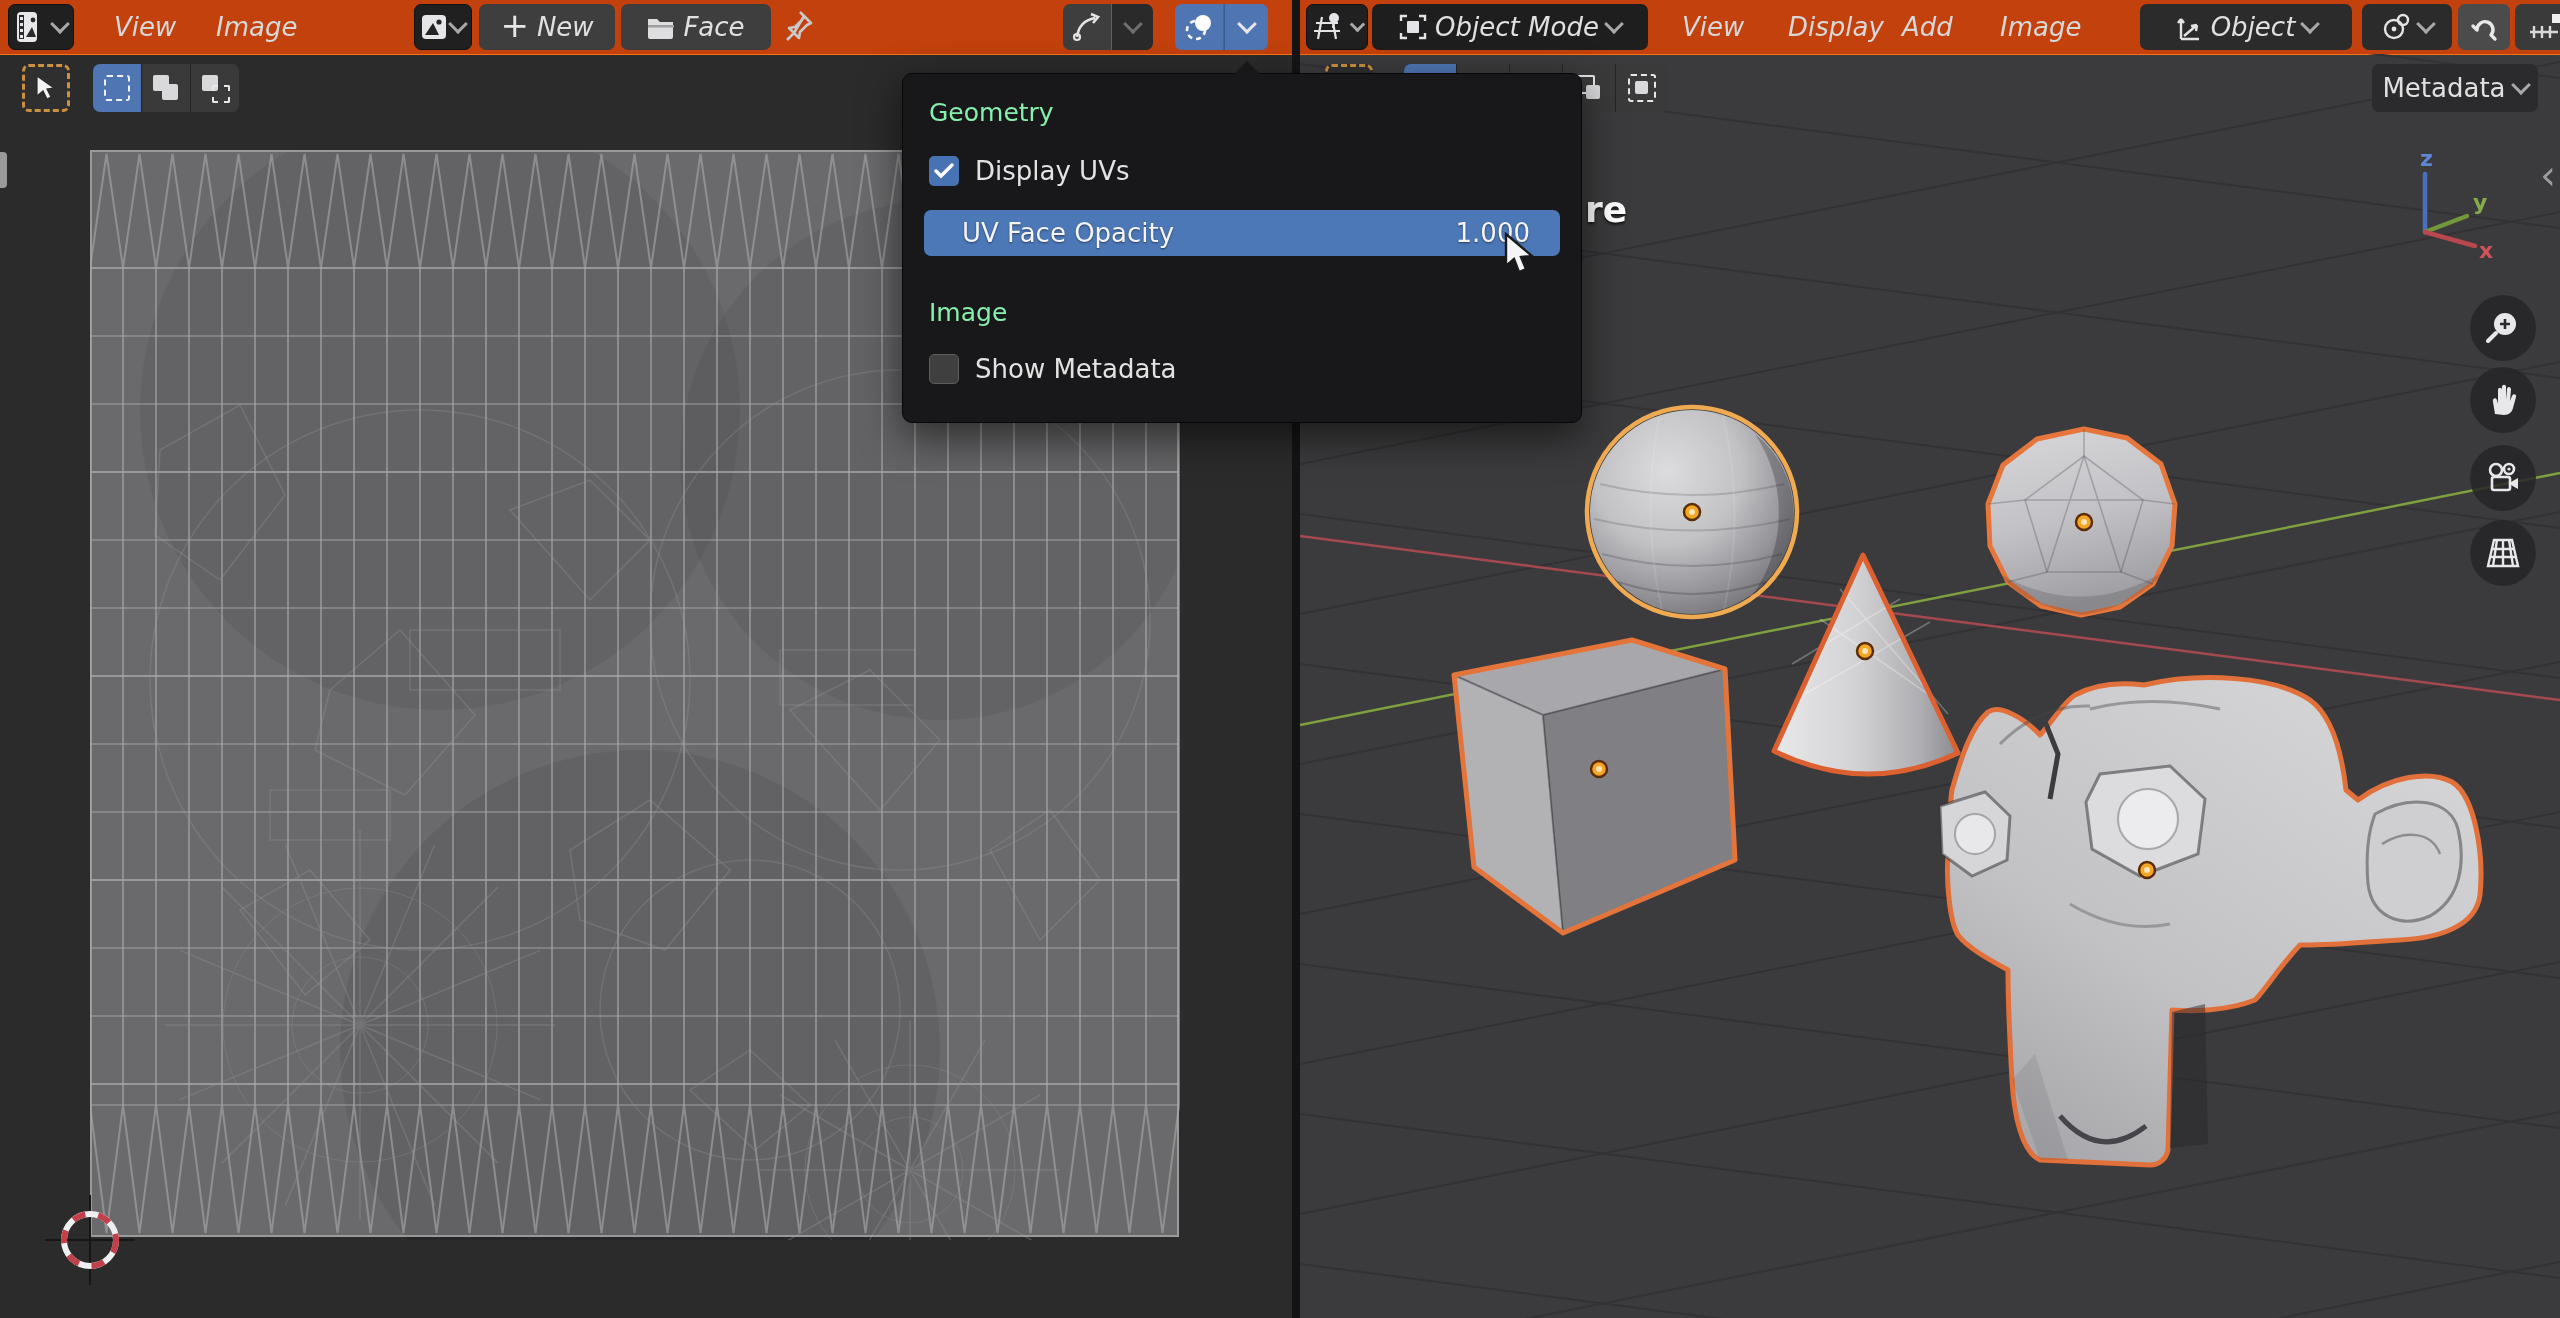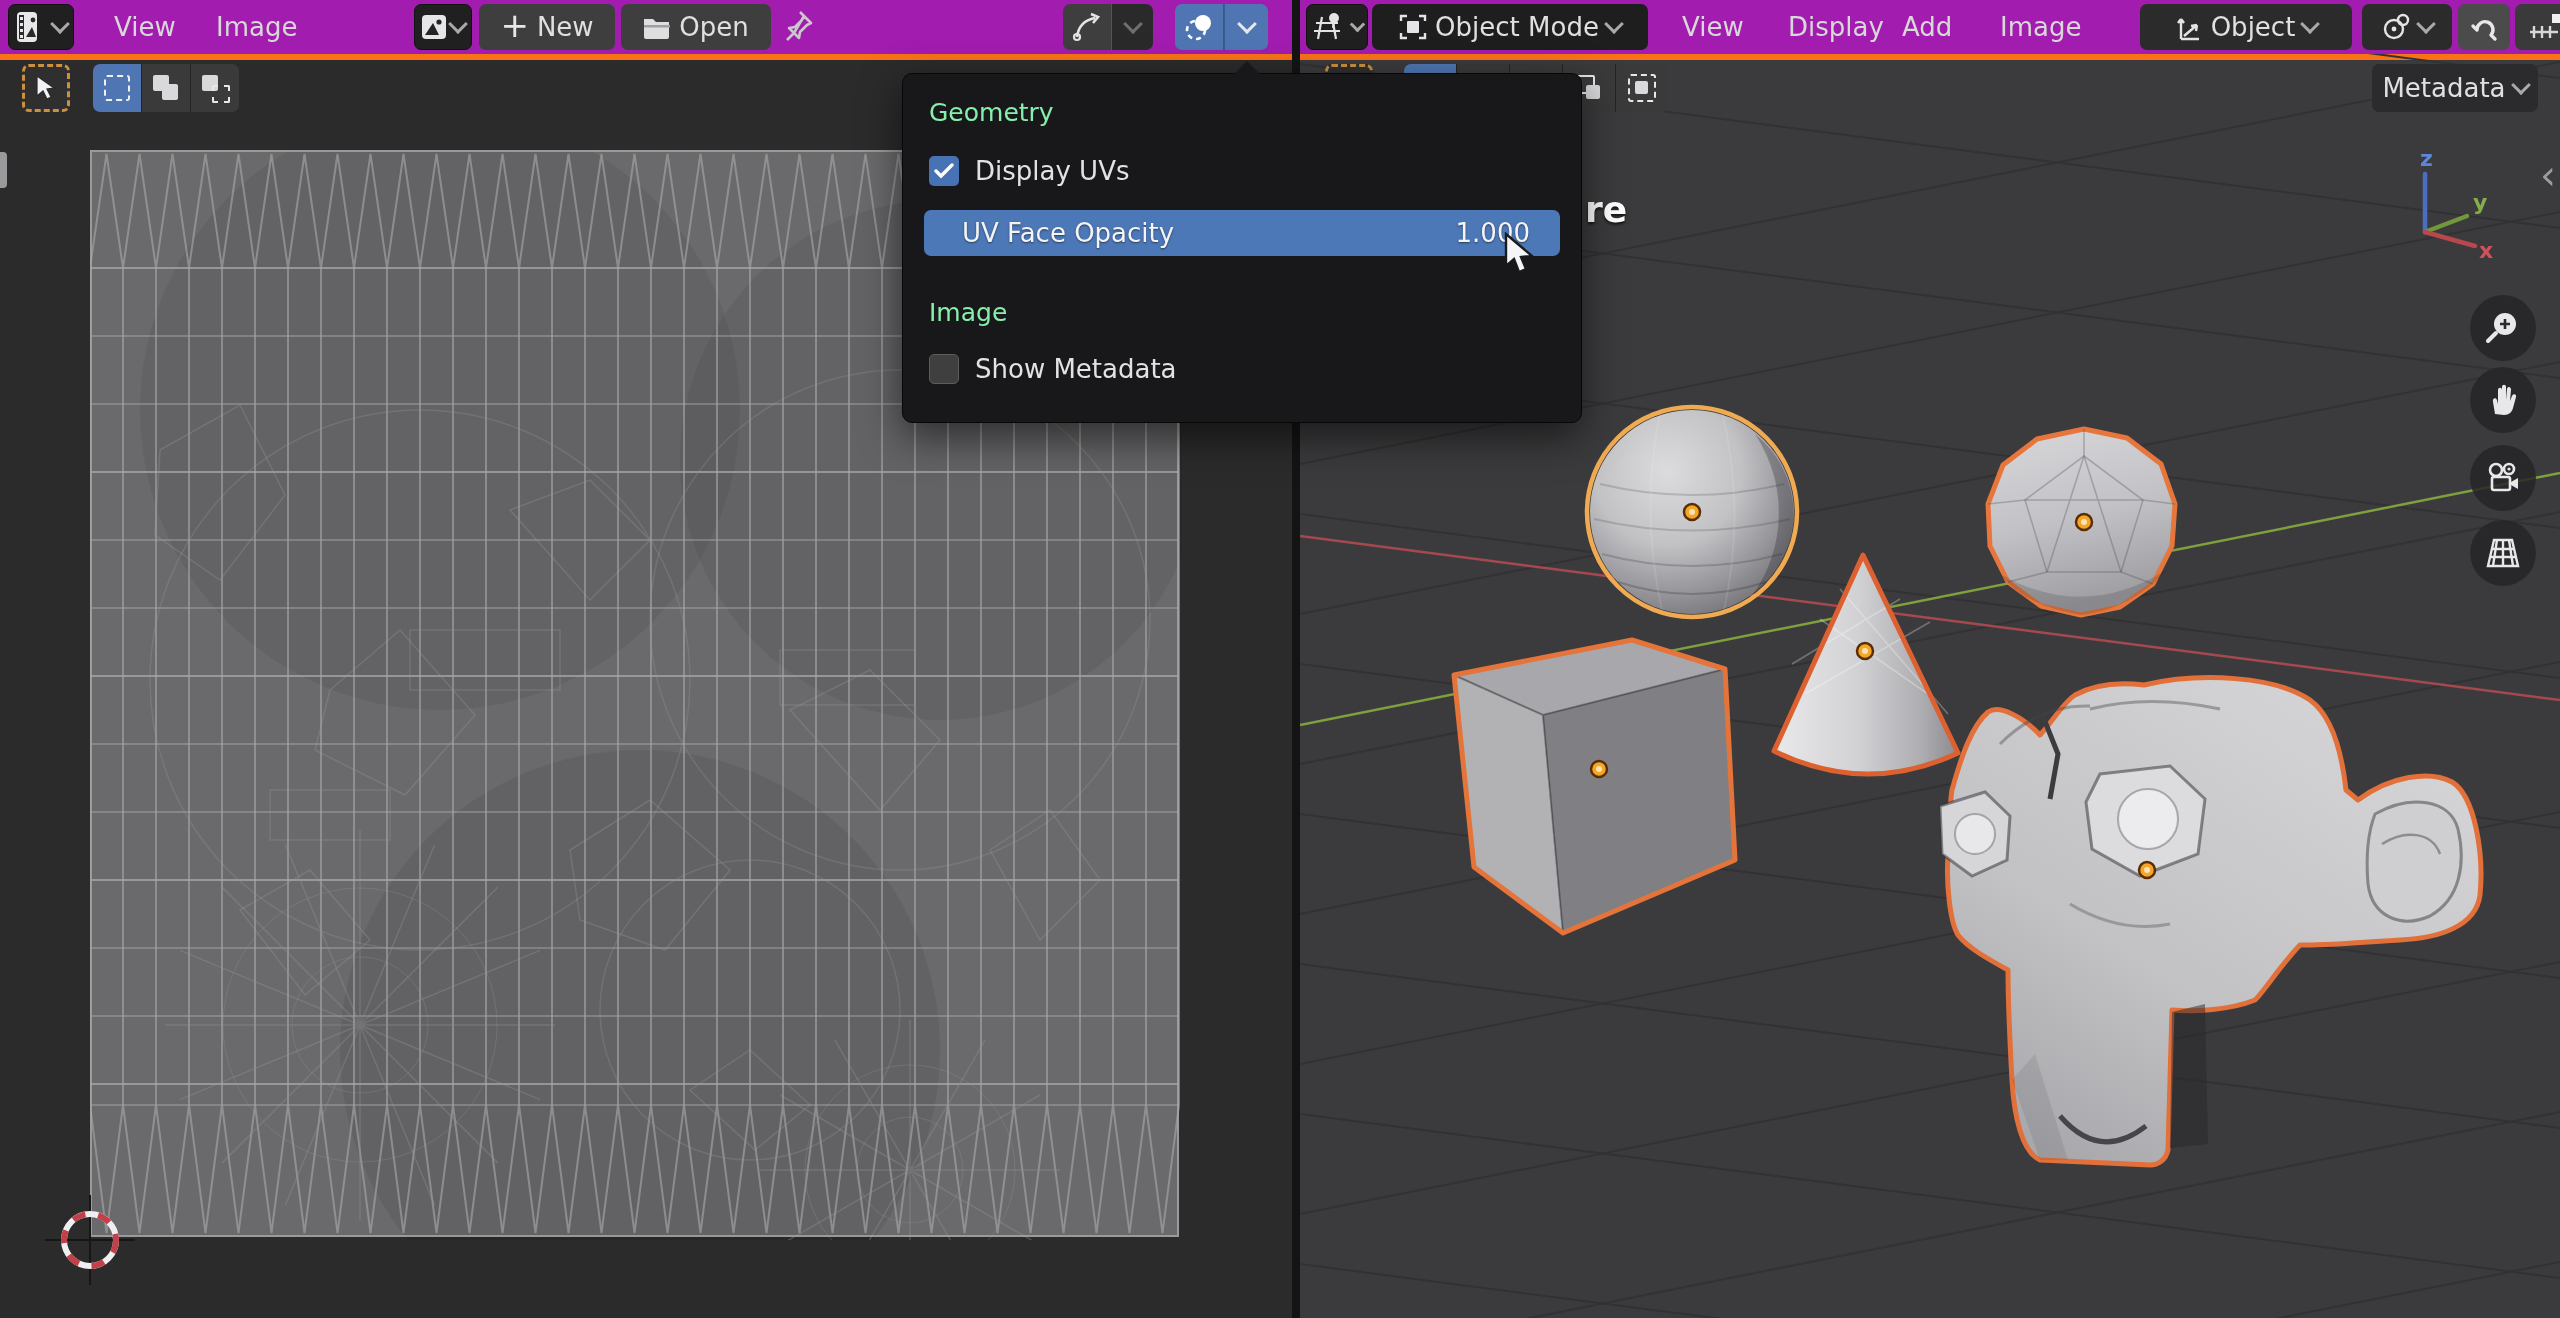--- a/index.html
+++ b/index.html
@@ -1,20 +1,20 @@
 <!DOCTYPE html>
 <html><head>
 <meta charset="utf-8">
 <style>
   html,body{margin:0;padding:0;background:#1a1a1b;}
   .app{position:relative;width:2560px;height:1318px;overflow:hidden;
        font-family:"DejaVu Sans","Liberation Sans",sans-serif;color:#d6d6d6;
        -webkit-font-smoothing:antialiased;}
   
-  .hdr{position:absolute;left:0;top:0;right:0;height:54px;background:#a21caf;border-bottom:6px solid #f97316;}
+  .hdr{position:absolute;left:0;top:0;right:0;height:54px;background:#c2410c;border-bottom:1px solid #f97316;font-style:italic;}
   .hbtn{position:absolute;top:4px;height:46px;border-radius:7px;display:flex;align-items:center;
         justify-content:center;gap:8px;box-sizing:border-box;}
   .menu{position:absolute;top:0;height:54px;display:flex;align-items:center;font-size:26px;color:#d8d8d8;padding:0 10px;}
   .chev{display:inline-block;width:11px;height:11px;border-right:3px solid #a9a9a9;border-bottom:3px solid #a9a9a9;
         transform:rotate(45deg);margin-top:-6px;}
   .chev.white{border-color:#e8e8ec;}
   .chev.dim{border-color:#6f6f70;}
   .lt{background:#3e3e3f;}
   .dk{background:#202021;border:1px solid #121213;}
   .blue{background:#4f76b3;}
@@ -88,21 +88,21 @@
       </div>
       <div class="hbtn lt" style="left:479px;width:136px;">
         <span style="font-size:34px;color:#e6e6e6;margin-top:-5px">+</span>
         <span class="pill-label">New</span>
       </div>
       <div class="hbtn lt" style="left:621px;width:150px;">
         <svg width="28" height="24" viewBox="0 0 28 24">
           <path d="M1 4 h9 l3 3 h13 v15 a2 2 0 0 1 -2 2 h-21 a2 2 0 0 1 -2 -2 Z" fill="#dedee0"></path>
           <rect x="1" y="10" width="26" height="2.5" fill="#9e9ea0"></rect>
         </svg>
-        <span class="pill-label">Open</span>
+        <span class="pill-label">Face</span>
       </div>
       <svg width="34" height="40" viewBox="0 0 34 40" style="position:absolute;left:782px;top:8px;">
         <g fill="none" stroke="#c9c9cb" stroke-width="2.6" stroke-linejoin="round">
           <path d="M18 4 l11 11 -4 2 -7 7 -1 6 -5 -5 -7 7 M12 25 l-5 -5 6 -1 7 -7 2 -4 Z"></path>
         </g>
       </svg>
 
       <div class="hbtn lt" style="left:1063px;width:48px;border-radius:7px 0 0 7px;">
         <svg width="32" height="32" viewBox="0 0 32 32">
           <path d="M6 26 Q8 10 24 7" fill="none" stroke="#e4e4e6" stroke-width="2.6"></path>

